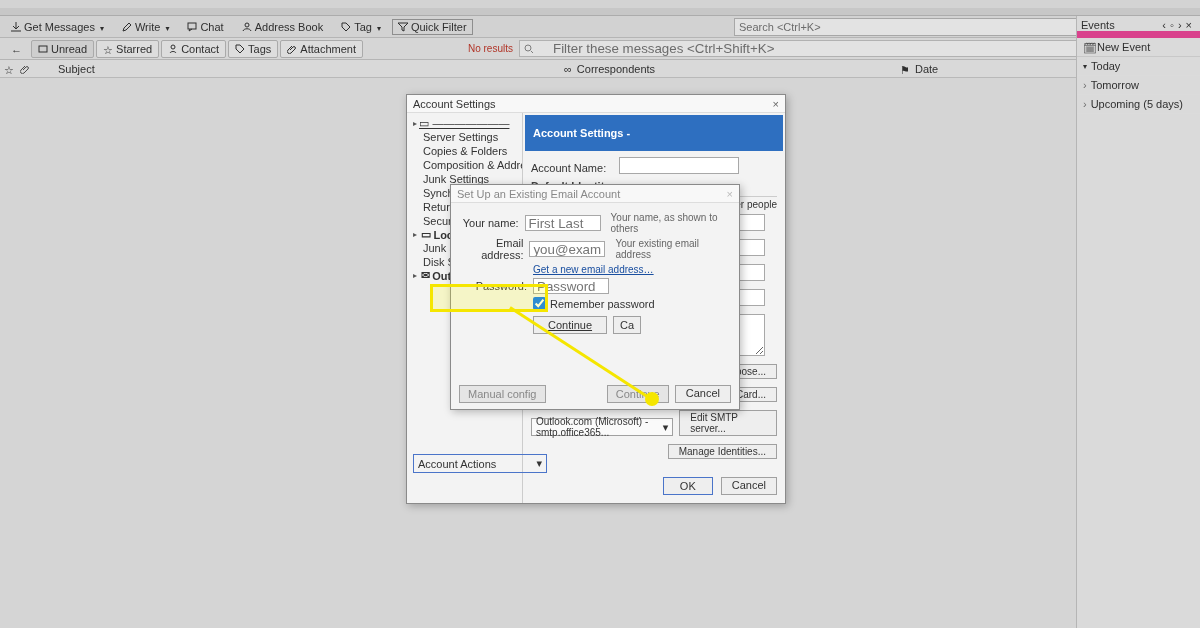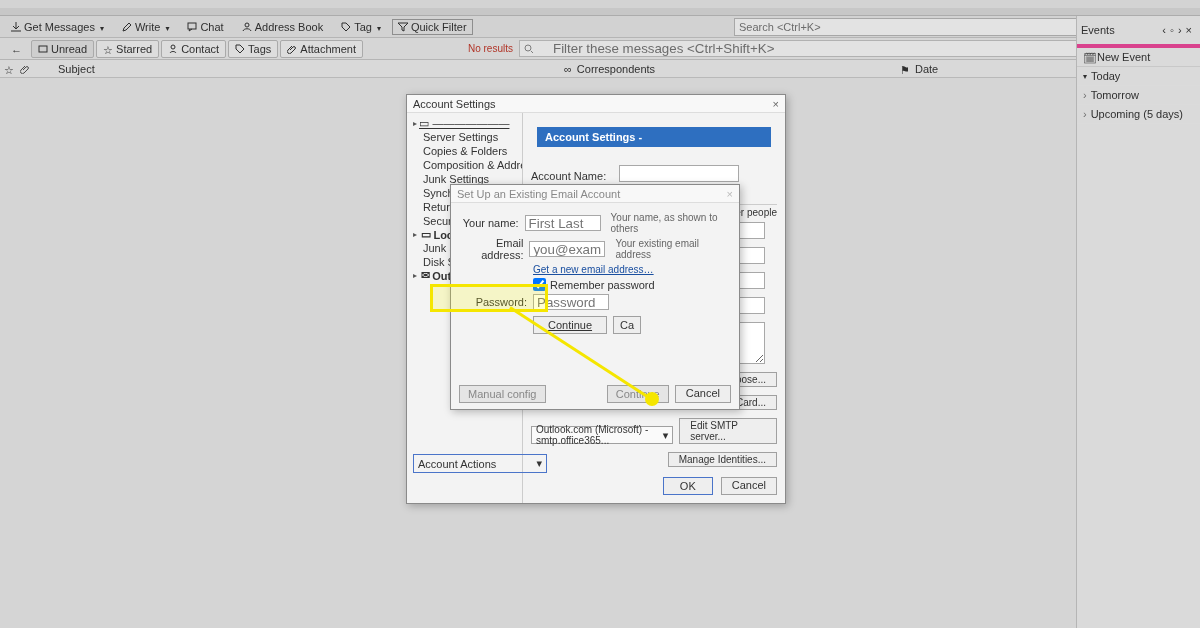--- a/index.html
+++ b/index.html
@@ -22,41 +22,41 @@
   .noresults { color: #c0392b; }
   .filterbox { border: 1px solid #c0c0c0; background: #f6f6f6; width: 580px; height: 17px; display: flex; align-items: center; padding: 0 4px; gap: 19px; justify-content: flex-end; }
   .filterbox input { border: 0; background: transparent; flex: 1; outline: none; }
   .headerrow { height: 18px; display: flex; align-items: center; background: #ececec; border-bottom: 1px solid #c9c9c9; padding: 0 4px; gap: 6px; }
   .headerrow .col { display: flex; align-items: center; gap: 3px; }
   .headerrow .subj { margin-left: 22px; flex: 0 0 500px; }
   .headerrow .corr { flex: 0 0 330px; }
   .headerrow .date { flex: 0 0 180px; }
   .mainbody { position: absolute; top: 70px; bottom: 0; left: 0; right: 124px; background: #e8e8e8; }
   .sidebar { position: absolute; top: 8px; right: 0; bottom: 0; width: 124px; background: #ededed; border-left: 1px solid #c5c5c5; display: flex; flex-direction: column; }
-  .side-top { display: flex; align-items: center; height: 32px; border-bottom: 4px solid #ec4899; padding: 0 4px; }
+  .side-top { display: flex; align-items: flex-end; height: 22px; border-bottom: 7px solid #ec4899; padding: 0 4px; }
   .side-date { display: flex; align-items: center; height: 34px; padding: 0 6px; border-bottom: 1px solid #d3d3d3; }
   .side-date .bignum { font-size: 24px; font-weight: 300; margin-right: 6px; }
   .side-date .dinfo { line-height: 1.1; }
   .side-evt { padding: 3px 6px; border-bottom: 1px solid #d9d9d9; display: flex; align-items: center; gap: 4px; }
   .side-item { padding: 3px 6px; border-bottom: 1px solid #eee; display: flex; gap: 4px; align-items: center; }
   .side-item .chev::before { content: "›"; color: #777; }
   .dim { filter: brightness(0.92); margin-top: 8px; }
   
   .dlg { position: absolute; background: #f3f3f3; border: 1px solid #8a8a8a; box-shadow: 2px 2px 8px rgba(0,0,0,0.25); }
   .dlg .titlebar { height: 18px; background: #f8f8f8; border-bottom: 1px solid #ddd; display: flex; align-items: center; padding: 0 6px; }
   .dlg .close { margin-left: auto; cursor: pointer; color: #666; }
   .acct-dlg { left: 406px; top: 94px; width: 380px; height: 410px; }
   .acct-body { position: absolute; top: 18px; bottom: 0; left: 0; right: 0; display: flex; }
   .acct-tree { width: 116px; border-right: 1px solid #ccc; padding: 4px 2px; background: #f3f3f3; overflow: hidden; }
   .acct-tree .node { padding: 1px 2px 1px 14px; white-space: nowrap; }
   .acct-tree .root { padding-left: 4px; display:flex; align-items:center; gap:2px; }
   .acct-tree .root::before { content: "▸"; font-size: 8px; color: #555; }
   .acct-tree .lf::before { content: "▸"; font-size: 8px; color: #555; margin-right:2px; }
   .acct-main { flex: 1; padding: 0; position: relative; }
-  .sect-hdr { background: #2e6fc0; color: #fff; padding: 4px 8px; font-weight: 600; margin: 14px; }
+  .sect-hdr { background: #2e6fc0; color: #fff; padding: 12px 8px; font-weight: 600; margin: 2px; }
   .frow { display: flex; align-items: flex-end; gap: 6px; padding: 4px 8px; }
   .frow label { width: 82px; text-align: left; }
   .tinput { border: 1px solid #a8a8a8; height: 17px; width: 120px; background: #fff; padding: 0 3px; }
   .subhdr { font-weight: 600; padding: 2px 8px; color: #444; }
   .hr { border-top: 1px solid #ccc; margin: 2px 8px; }
   .wideinput { width: 234px; }
   .btn { border: 1px solid #a0a0a0; background: #eee; padding: 1px 10px; cursor: pointer; }
   .acct-actions { position: absolute; left: 6px; bottom: 30px; width: 134px; border: 1px solid #4a74c9; padding: 2px 4px; display: flex; justify-content: space-between; align-items:center; cursor:pointer; }
   .dlg-footer { position: absolute; right: 8px; bottom: 8px; display: flex; gap: 8px; }
   .select { border: 1px solid #a0a0a0; background: #fafafa; height: 18px; width: 160px; display:flex; align-items:center; padding:0 4px; justify-content:space-between; }
@@ -357,30 +357,30 @@
     <div class="srow">
       <span class="lbl">Email address:</span>
       <input class="sinput" placeholder="you@example.com" style="">
       <span class="hint">Your existing email address</span>
     </div>
     <div class="srow">
         <span class="lbl"></span>
         <span class="link small">Get a new email address…</span>
       </div>
     <div class="srow">
+      <span class="lbl">Password:</span>
+      <input class="sinput" type="password" placeholder="Password" style="">
+    </div>
+    <div class="srow">
         <span class="lbl"></span>
       <label class="chk">
           <input type="checkbox" checked="" style="">
           <span>Remember password</span>
         </label>
     </div>
-    <div class="srow">
-      <span class="lbl">Password:</span>
-      <input class="sinput" type="password" placeholder="Password" style="">
-    </div>
     <div class="srow" style="margin-top:6px">
       <span class="lbl"></span>
       <span class="btn" style="padding:2px 14px"><span style="text-decoration:underline">Continue</span></span>
       <span class="btn" style="padding:2px 6px">Ca</span>
     </div>
   </div>
   <div class="setup-btm">
     <span class="graybtn">Manual config</span>
     <span class="btnrow">
       <span class="graybtn">Continue</span>

